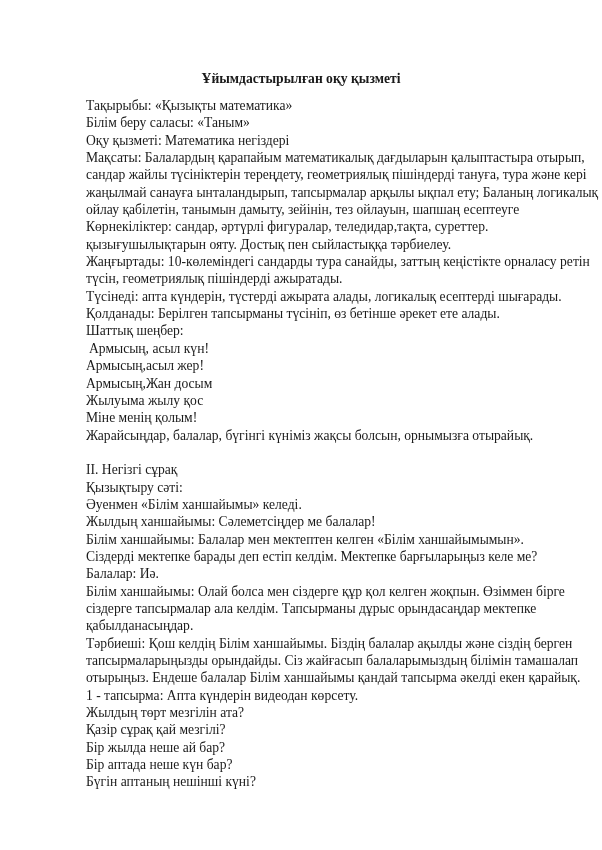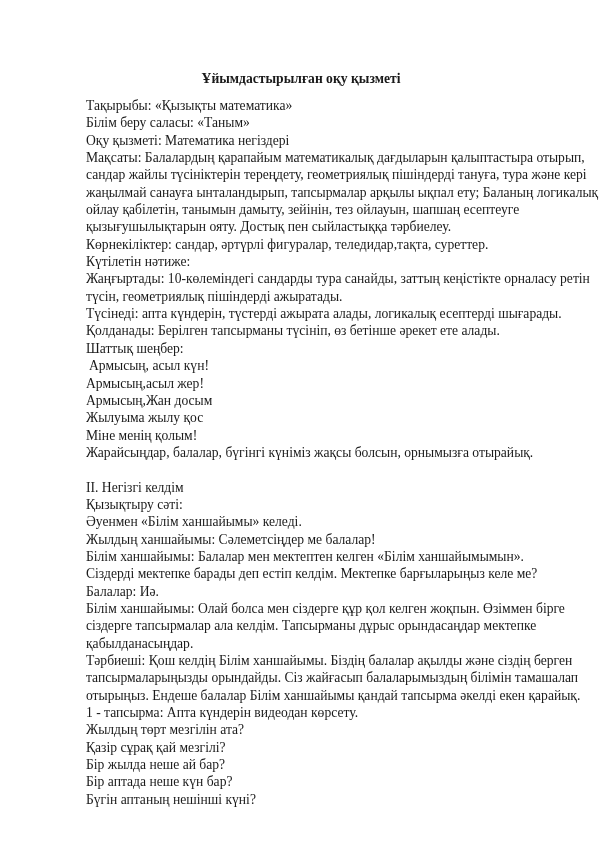--- a/index.html
+++ b/index.html
@@ -37,25 +37,24 @@
     </div>
     <div class="line">
       <span class="b">Оқу қызметі:</span><span> Математика негіздері</span>
     </div>
     <div class="line">
       <span class="b">Мақсаты:</span><span> Балалардың қарапайым математикалық дағдыларын қалыптастыра отырып,</span>
     </div>
     <div class="line">сандар жайлы түсініктерін тереңдету, геометриялық пішіндерді тануға, тура және кері</div>
     <div class="line">жаңылмай санауға ынталандырып, тапсырмалар арқылы ықпал ету; Баланың логикалық</div>
     <div class="line">ойлау қабілетін, танымын дамыту, зейінін, тез ойлауын, шапшаң есептеуге</div>
-    <div class="line">қызығушылықтарын ояту. Достық пен сыйластыққа тәрбиелеу.</div>
     <div class="line">
       <span class="b">Көрнекіліктер:</span><span> сандар, әртүрлі фигуралар, теледидар,тақта, суреттер.</span>
     </div>
-    <div class="line b">Күтілетін нәтиже:</div>
+    <div class="line">қызығушылықтарын ояту. Достық пен сыйластыққа тәрбиелеу.</div>
     <div class="line">
       <span class="b">Жаңғыртады:</span><span> 10-көлеміндегі сандарды тура санайды, заттың кеңістікте орналасу ретін</span>
     </div>
     <div class="line">түсін, геометриялық пішіндерді ажыратады.</div>
     <div class="line">
       <span class="b">Түсінеді:</span><span> апта күндерін, түстерді ажырата алады, логикалық есептерді шығарады.</span>
     </div>
     <div class="line">
       <span class="b">Қолданады:</span><span> Берілген тапсырманы түсініп, өз бетінше әрекет ете алады.</span>
     </div>
@@ -63,21 +62,21 @@
     <div class="line">Шаттық шеңбер:</div>
     <div class="line ind"> Армысың, асыл күн!</div>
     <div class="line">Армысың,асыл жер!</div>
     <div class="line">Армысың,Жан досым</div>
     <div class="line">Жылуыма жылу қос</div>
     <div class="line">Міне менің қолым!</div>
     <div class="line">Жарайсыңдар, балалар, бүгінгі күніміз жақсы болсын, орнымызға отырайық.</div>
 
     <div class="gap"></div>
 
-    <div class="line b">ІІ. Негізгі келдім</div>
+    <div class="line b">ІІ. Негізгі сұрақ</div>
     <div class="line">Қызықтыру сәті:</div>
     <div class="line">Әуенмен «Білім ханшайымы» келеді.</div>
     <div class="line">Жылдың ханшайымы: Сәлеметсіңдер ме балалар!</div>
     <div class="line">Білім ханшайымы: Балалар мен мектептен келген «Білім ханшайымымын».</div>
     <div class="line">Сіздерді мектепке барады деп естіп келдім. Мектепке барғыларыңыз келе ме?</div>
     <div class="line">Балалар: Иә.</div>
     <div class="line">Білім ханшайымы: Олай болса мен сіздерге құр қол келген жоқпын. Өзіммен бірге</div>
     <div class="line">сіздерге тапсырмалар ала келдім. Тапсырманы дұрыс орындасаңдар мектепке</div>
     <div class="line">қабылданасыңдар.</div>
     <div class="line">Тәрбиеші: Қош келдің Білім ханшайымы. Біздің балалар ақылды және сіздің берген</div>

